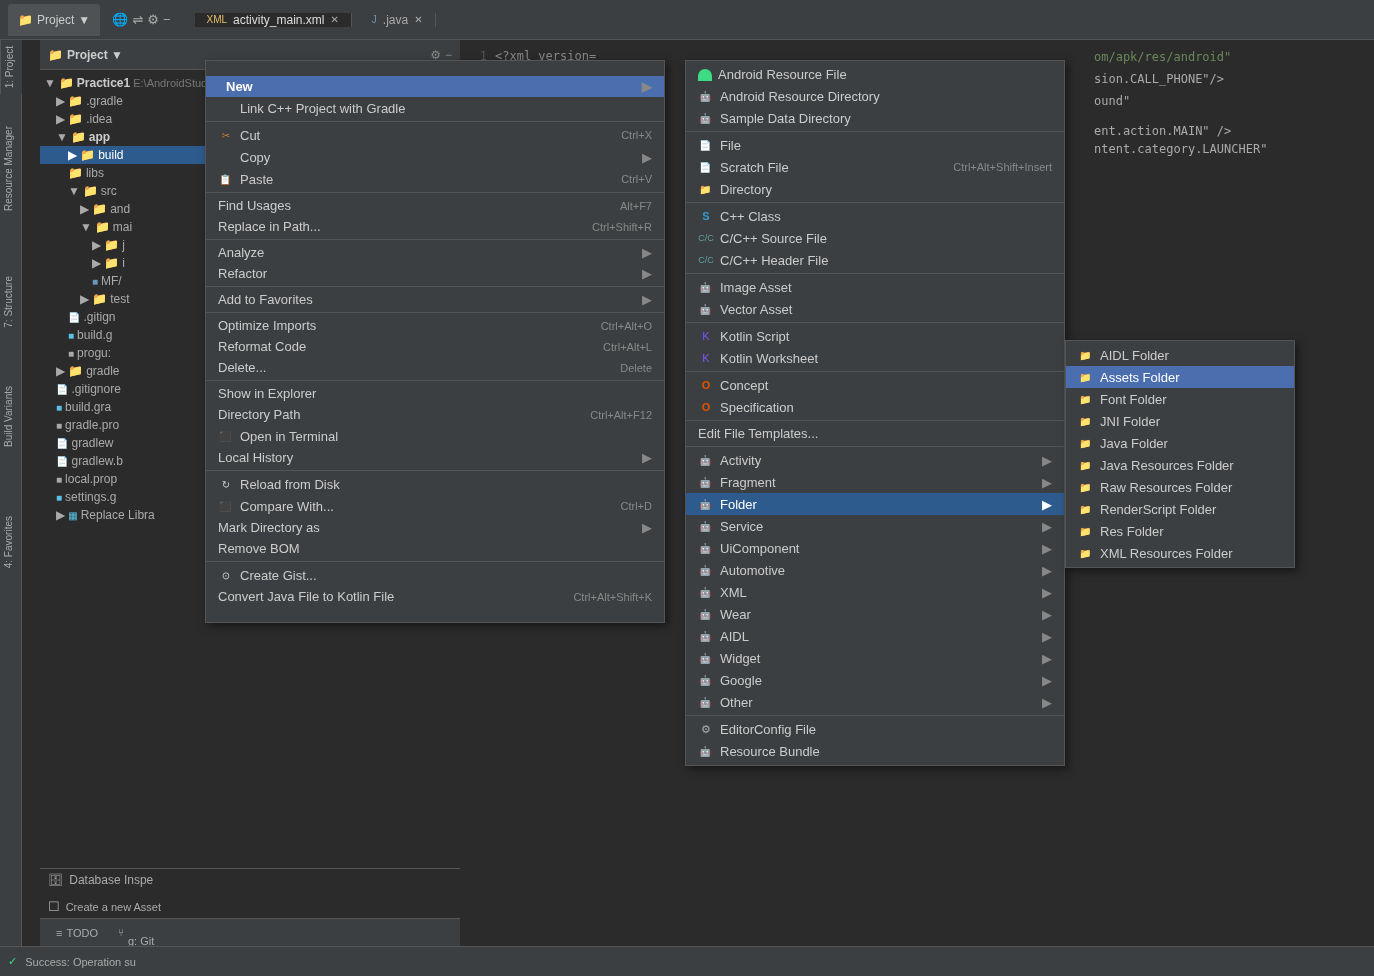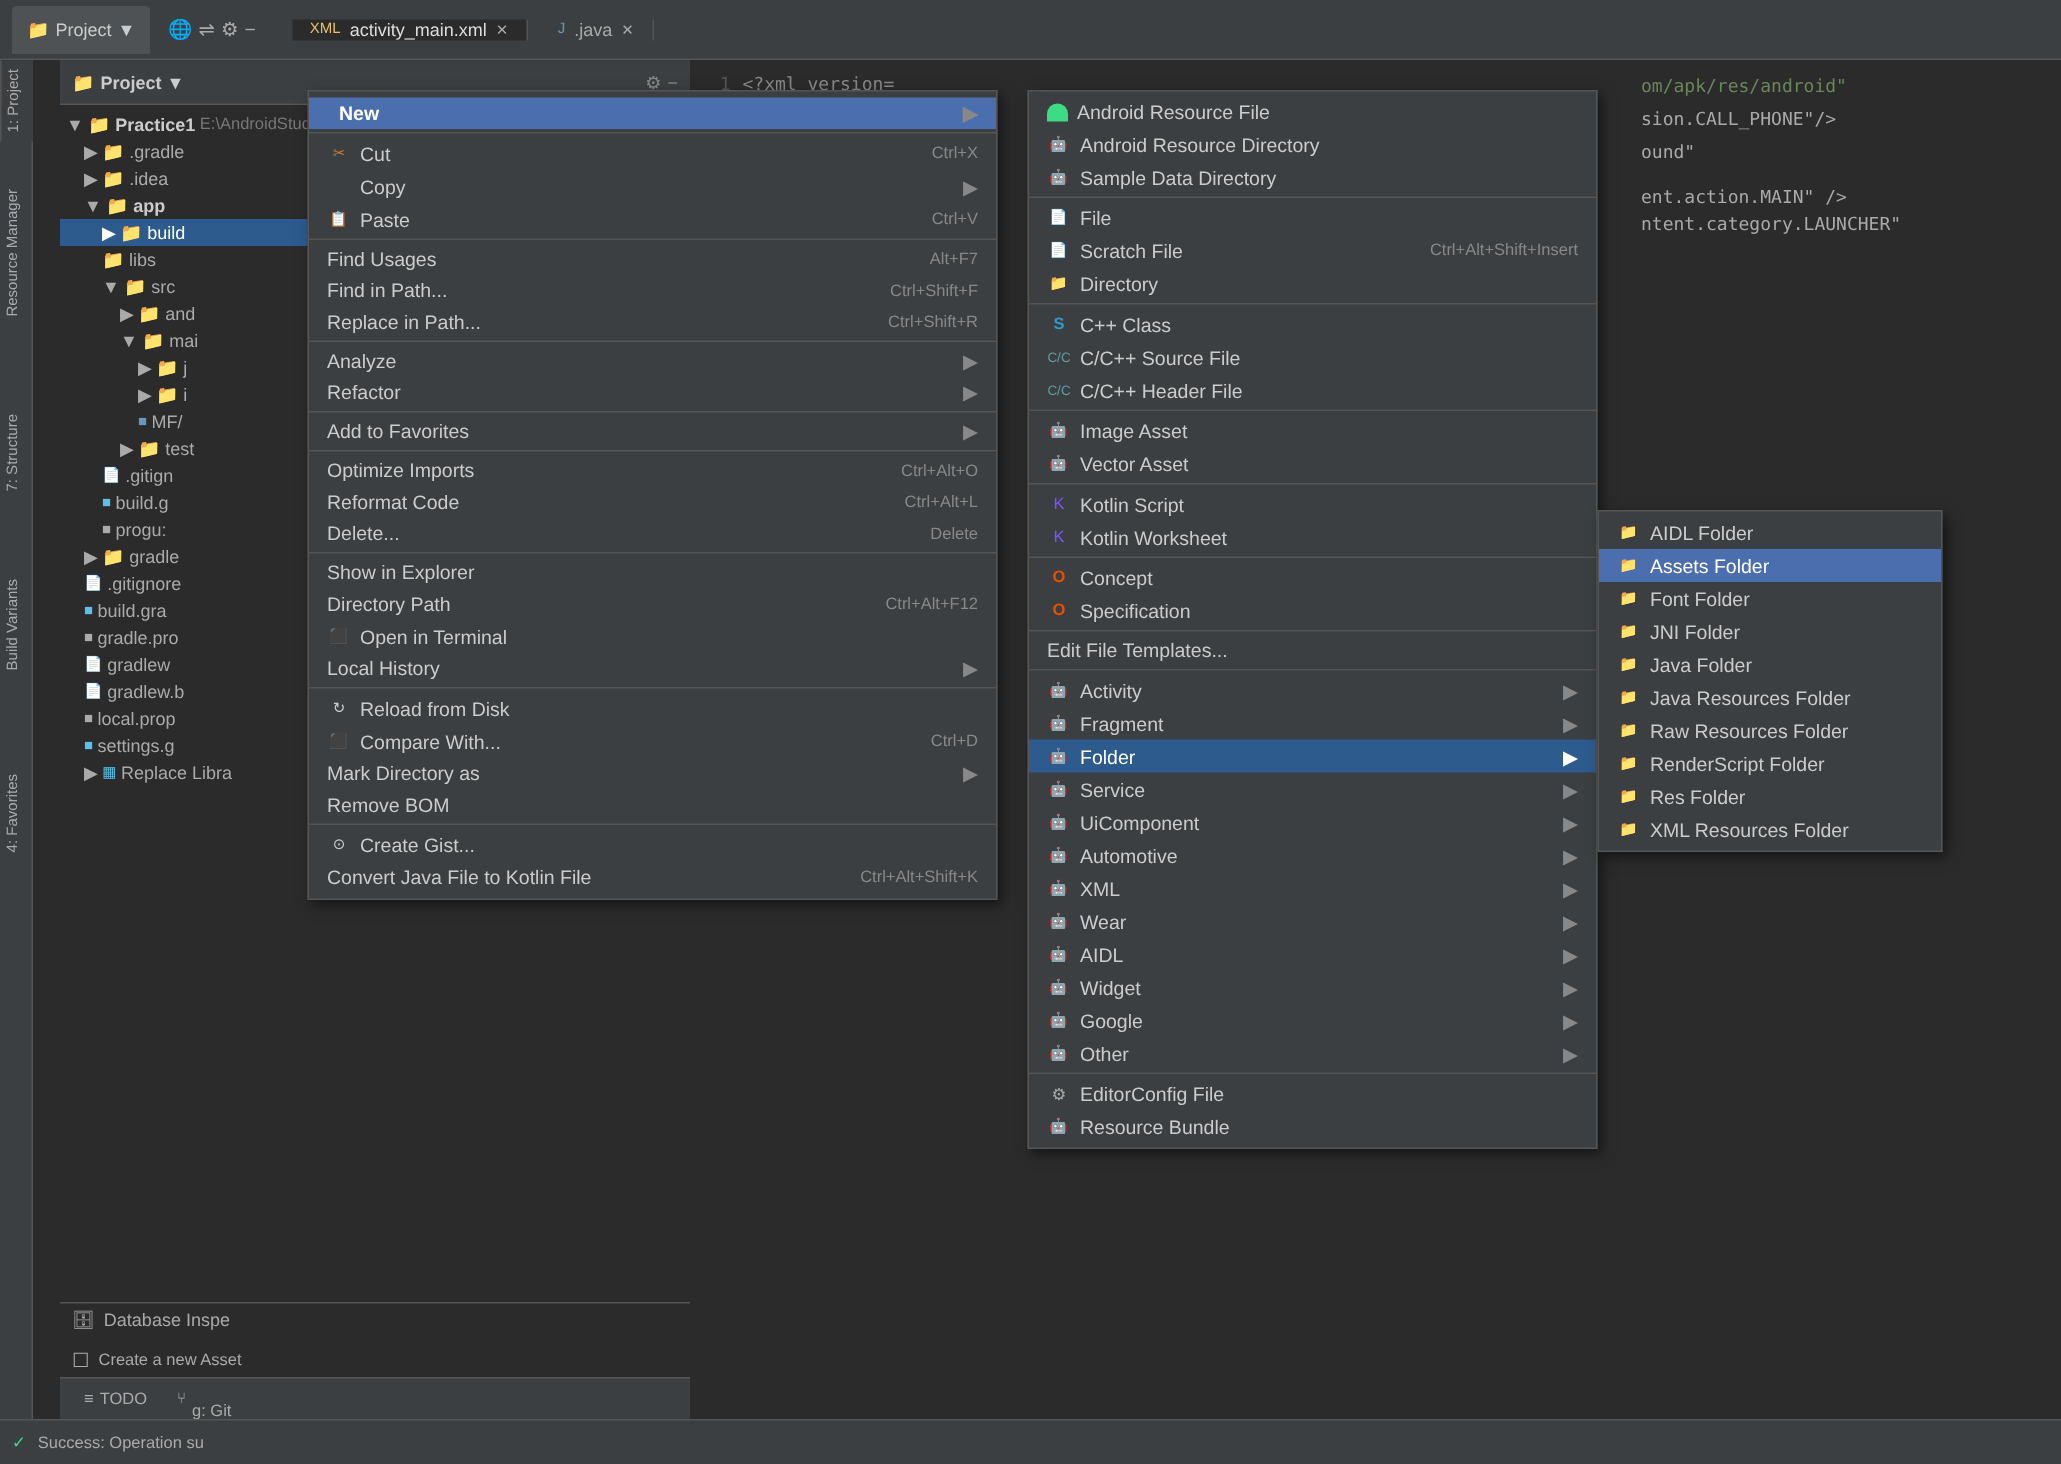--- a/index.html
+++ b/index.html
@@ -134,21 +134,21 @@
     
     .ctx-menu-new {
       position: absolute;
       top: 60px;
       left: 205px;
       width: 460px;
       background: #3c3f41;
       border: 1px solid #555;
       box-shadow: 3px 3px 8px rgba(0,0,0,0.5);
       z-index: 100;
-      padding: 4px 0;
+      padding: 15px 0;
     }
 
     
     .ctx-menu-android {
       position: absolute;
       top: 60px;
       left: 685px;
       width: 380px;
       background: #3c3f41;
       border: 1px solid #555;
@@ -523,44 +523,44 @@
     <div style="color:#aaa; padding:2px 0;">ntent.category.LAUNCHER"</div>
   </div>
 </div>
 
 <div class="ctx-menu-new">
 
   <div class="menu-item section-header" style="background:#4b6eaf; padding-left:20px;">
     <span style="font-weight:bold;">New</span>
     <span class="menu-arrow">▶</span>
   </div>
+  <div class="menu-item">
+    <span class="menu-icon"></span>
+    <span>Link C++ Project with Gradle</span>
+  </div>
   <div class="menu-separator"></div>
   <div class="menu-item">
     <span class="menu-icon cut-icon">✂</span>
     <span>Cut</span>
     <span class="shortcut">Ctrl+X</span>
   </div>
   <div class="menu-item">
     <span class="menu-icon"></span>
     <span>Copy</span>
     <span class="menu-arrow">▶</span>
   </div>
   <div class="menu-item">
     <span class="menu-icon paste-icon">📋</span>
     <span>Paste</span>
     <span class="shortcut">Ctrl+V</span>
   </div>
   <div class="menu-separator"></div>
   <div class="menu-item">
     <span>Find Usages</span>
     <span class="shortcut">Alt+F7</span>
-  </div>
-  <div class="menu-item">
-    <span>Find in Path...</span>
-    <span class="shortcut">Ctrl+Shift+F</span>
   </div>
   <div class="menu-item">
     <span>Replace in Path...</span>
     <span class="shortcut">Ctrl+Shift+R</span>
   </div>
   <div class="menu-separator"></div>
   <div class="menu-item">
     <span>Analyze</span>
     <span class="menu-arrow">▶</span>
   </div>

